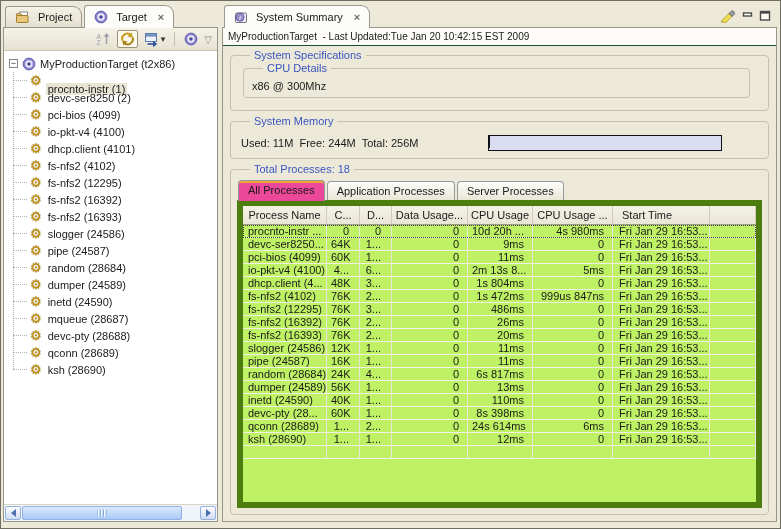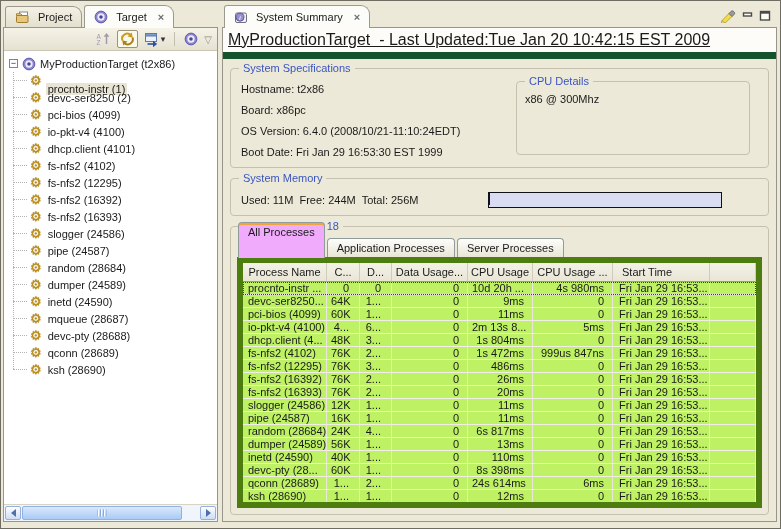--- a/index.html
+++ b/index.html
@@ -51,42 +51,42 @@
   .tri-l { border-right:5px solid #4d6fb0; margin-left:-4px; }
   .tri-r { border-left:5px solid #4d6fb0; margin-right:-4px; }
   .sthumb { width:160px; margin:1px 0; border:1px solid #90b1e2; border-radius:2px; background:linear-gradient(#d9e8fd,#aacaf5); position:relative; }
   .sthumb .grip { position:absolute; left:50%; top:50%; width:9px; height:7px; transform:translate(-50%,-50%);
     background:repeating-linear-gradient(90deg,#86a9dd 0 1px,rgba(255,255,255,.9) 1px 2px,transparent 2px 3px); }
   .strack { flex:1; background:#f0f4fb; }
 
   
   .right-panel { position:absolute; left:221px; top:2px; right:3px; bottom:6px; display:flex; flex-direction:column; }
   .right-body { flex:1; min-height:0; border:1px solid #98968a; box-shadow:inset 0 2px 0 #c8daf4; background:#ece9d8; display:flex; flex-direction:column; }
-  .view-header { background:#fdfcf8; border-bottom:7px solid #14532d; padding:3px 5px 3px; font-size:16px; white-space:pre;text-decoration:underline; }
+  .view-header { background:#fdfcf8; border-bottom:1px solid #14532d; padding:3px 5px 3px; font-size:10px; white-space:pre; }
   .content { flex:1; min-height:0; padding:6px 7px 6px; display:flex; flex-direction:column; }
 
   .grp { position:relative; border:1px solid #c5c1ae; border-radius:4px; padding:10px 6px 4px; margin-bottom:10px; }
-  .grp-title { position:absolute; top:-7px; left:8px; background:#ece9d8; padding:0 4px; color:#3a55c0; }
+  .grp-title { position:absolute; top:-7px; left:19px; background:#ece9d8; padding:0 4px; color:#3a55c0; }
   .pre { white-space:pre; }
 
   .spec-flex { display:flex; align-items:stretch; }
   .spec-lines { width:52%; padding-left:4px; }
   .spec-lines .line { line-height:21px; white-space:nowrap; }
   .cpu-grp { flex:1; margin:2px 12px 8px 6px; padding:10px 6px 4px; }
   .cpu-grp .line { line-height:14px; padding-left:2px; }
 
   .mem-flex { display:flex; align-items:center; height:22px; padding-left:4px; }
   .mem-bar { width:234px; height:16px; margin-left:auto; margin-right:40px; border:1px solid #101018; background:#dadcf2; }
   .mem-fill { height:100%; background:#5b5fc0; border-right:1px solid #101018; }
 
   .proc-grp { flex:1; min-height:0; display:flex; flex-direction:column; padding:8px 6px 6px; margin-bottom:0; }
   .ptabs { display:flex; align-items:flex-end; height:22px; flex:none; padding-left:1px; position:relative; z-index:2; }
   .ptab { border:1px solid #919b9c; border-bottom:none; border-radius:4px 4px 0 0; padding:3px 9px 3px; margin-right:2px;
     background:linear-gradient(#fdfdfb,#e9e6d6); white-space:nowrap; }
-  .ptab.active { background:#f0abfc; box-shadow:inset 0 3px 0 -1px #f0a63c; margin-bottom:-1px; padding-bottom:20px; z-index:3; }
+  .ptab.active { background:#ec4899; box-shadow:inset 0 3px 0 -1px #f0a63c; margin-bottom:-1px; padding-bottom:5px; z-index:3; }
   .twrap { flex:1; min-height:0; border:6px solid #4d7c0f; background:#bef264; overflow:hidden; }
   table { width:100%; border-collapse:separate; border-spacing:0; table-layout:fixed; }
   th { height:19px; font-weight:normal; font-size:11px; text-align:center; white-space:nowrap; overflow:hidden;
     background:linear-gradient(#f4f2e7,#e9e6d6); border-right:1px solid #cfccbc; border-bottom:1px solid #9e9b8d; padding:0 3px; }
   th.h-start { text-align:left; padding-left:9px; }
   td { height:13px; line-height:12px; font-size:11px; white-space:nowrap; overflow:hidden; padding:0 4px;
     border-right:1px solid #e9e7dc; border-bottom:1px solid #f0eee6; }
   td:nth-child(1) { padding-left:5px; }
   td:nth-child(2), td:nth-child(3) { text-align:right; padding-right:10px; }
   td:nth-child(4), td:nth-child(5), td:nth-child(6) { text-align:right; padding-right:8px; }
@@ -320,30 +320,20 @@
     </div>
 
     <div class="right-body">
       <div class="view-header">MyProductionTarget  - Last Updated:Tue Jan 20 10:42:15 EST 2009</div>
 
       <div class="content">
 
         <div class="grp" style="margin-top:3px;">
           <span class="grp-title">System Specifications</span>
           <div class="spec-flex">
-            <div class="spec-lines">
-
-                <div class="line">Hostname: t2x86</div>
-
-                <div class="line">Board: x86pc</div>
-
-                <div class="line">OS Version: 6.4.0 (2008/10/21-11:10:24EDT)</div>
-
-                <div class="line">Boot Date: Fri Jan 29 16:53:30 EST 1999</div>
-              </div>
             <div class="grp cpu-grp">
               <span class="grp-title">CPU Details</span>
               <div class="line">x86 @ 300Mhz</div>
             </div>
           </div>
         </div>
 
         <div class="grp">
           <span class="grp-title">System Memory</span>
           <div class="mem-flex">

